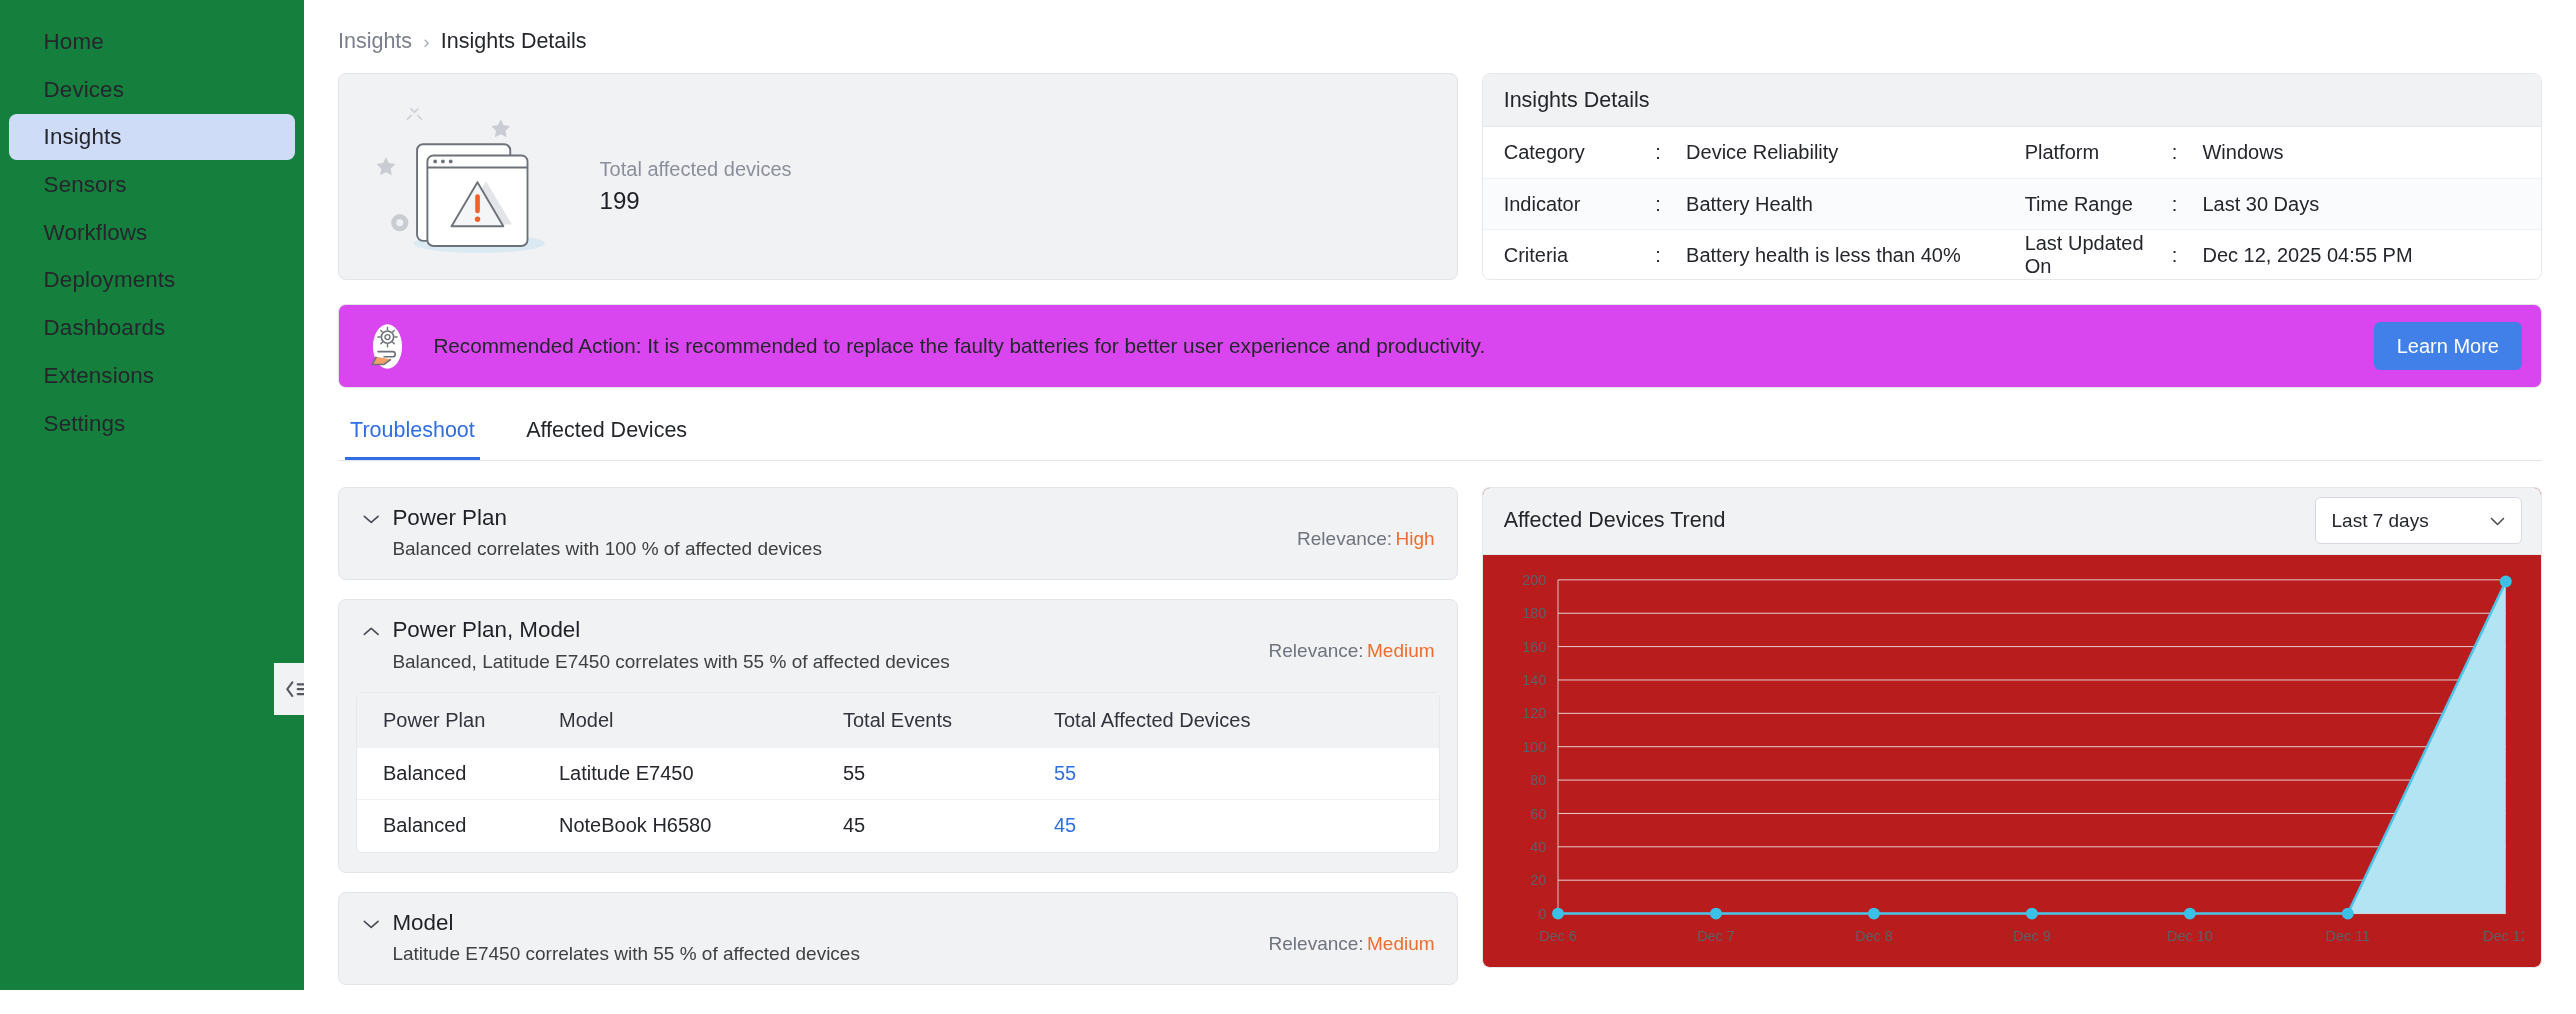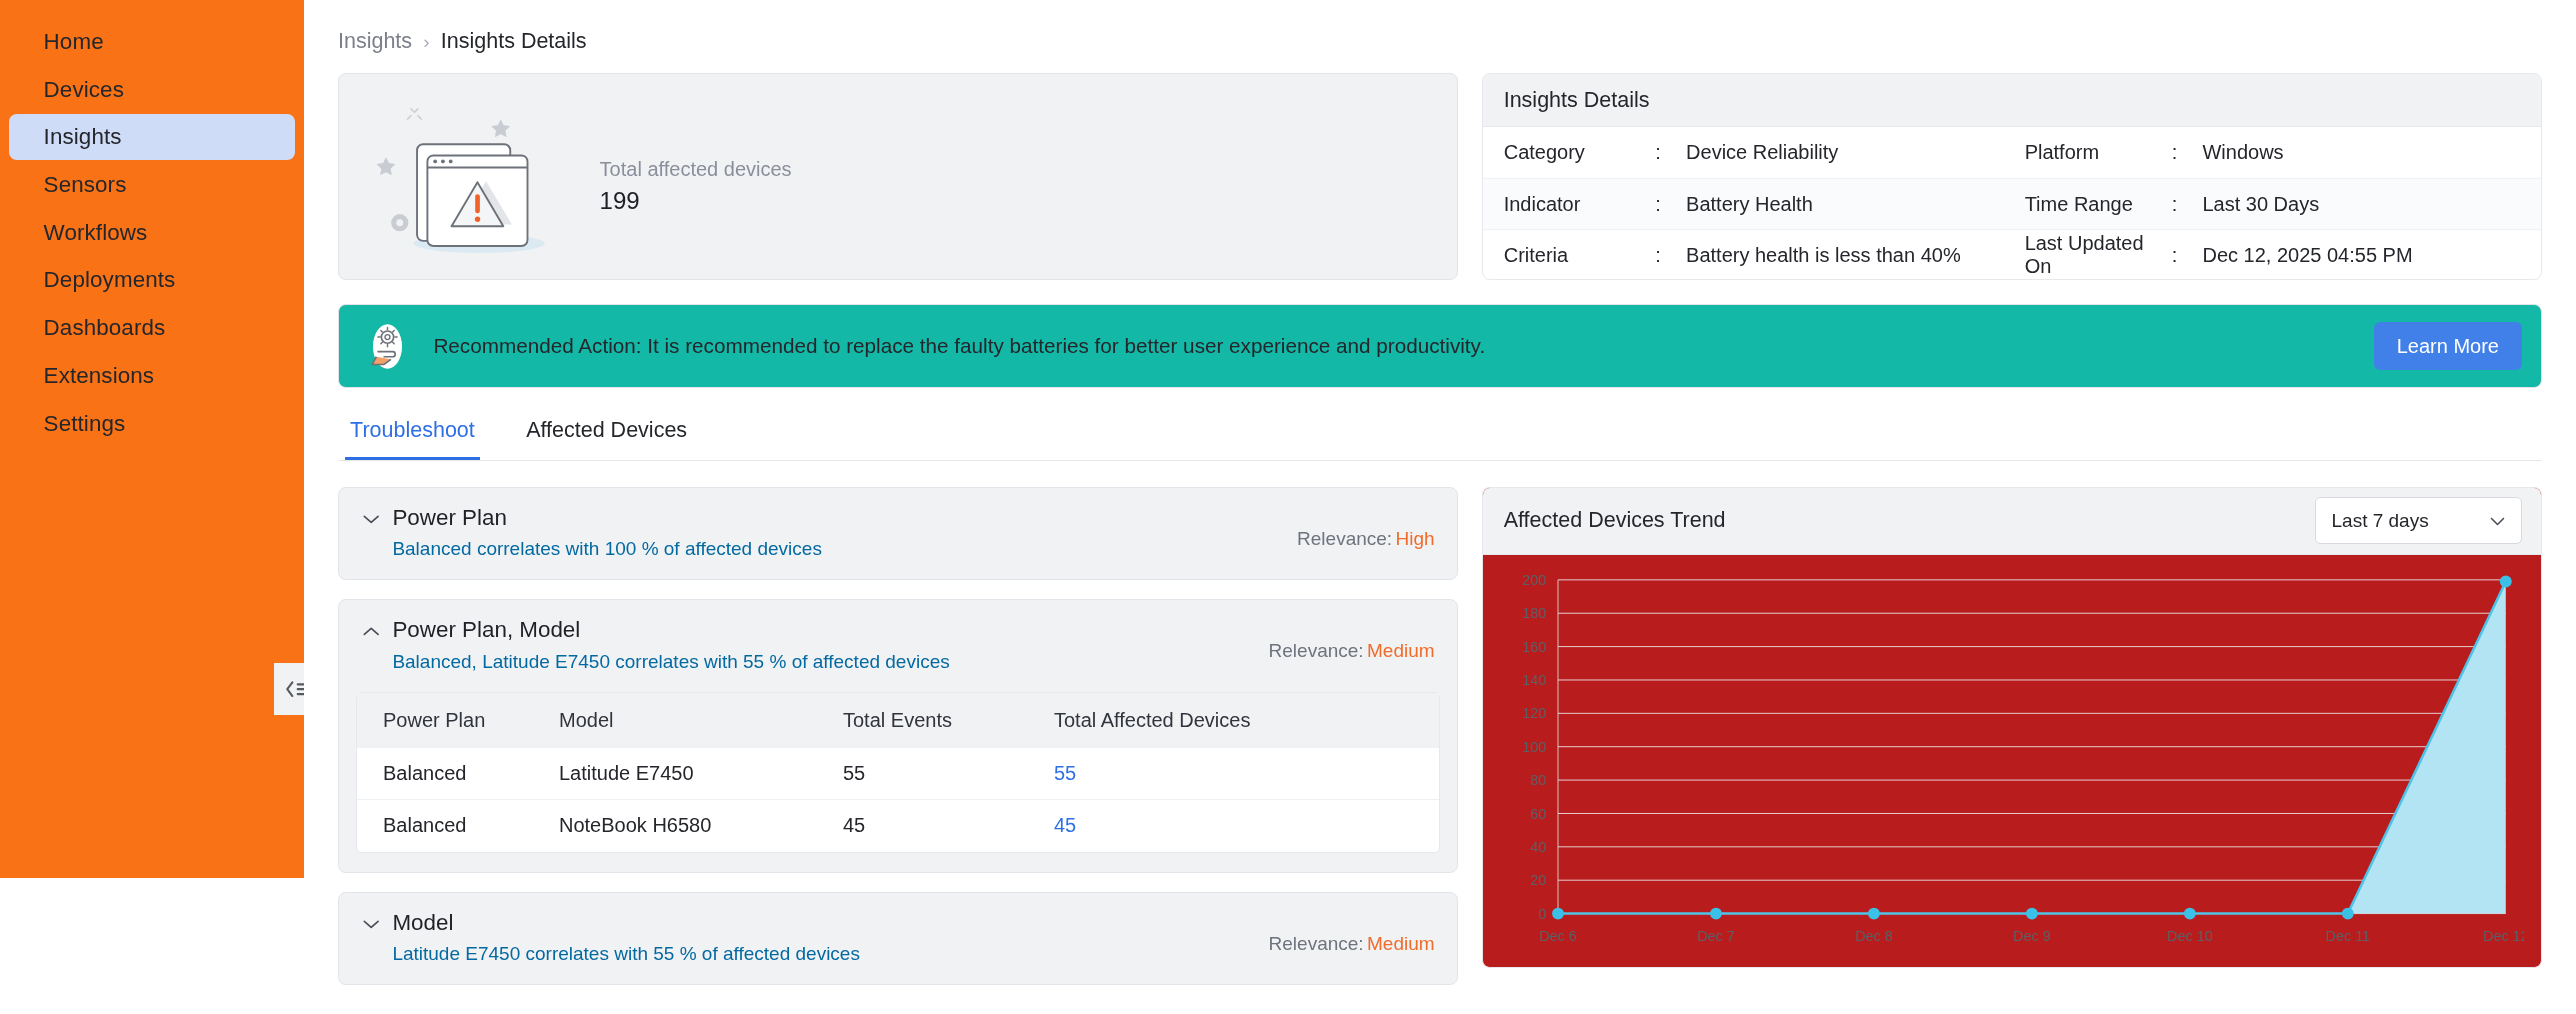--- a/index.html
+++ b/index.html
@@ -7,22 +7,22 @@
     width: 2576px; height: 1015px;
     font-family: "Liberation Sans", sans-serif;
     background: #ffffff;
     overflow: hidden;
     -webkit-font-smoothing: antialiased;
   }
   .app { display: flex; width: 2576px; height: 1015px; position: relative; }
 
   
   .sidebar {
-    width: 304px; min-width: 304px; height: 878px;
-    background: #f97316;
+    width: 304px; min-width: 304px; height: 990px;
+    background: #15803d;
     padding-top: 19px;
     position: relative;
   }
   .nav-item {
     height: 46px; display: flex; align-items: center;
     padding-left: 35px; margin: 0 8.6px 1.7px 8.6px;
     border-radius: 7.8px; cursor: pointer;
     font-size: 22.4px; color: #24262b; letter-spacing: 0.1px;
   }
   .nav-item.active { background: #cfdcf7; }
@@ -79,21 +79,21 @@
   .details-row.alt { background: #fafbfc; }
   .details-row + .details-row { border-top: 0.9px solid #f0f1f3; }
   .dl { width: 198px; padding-left: 20.7px; }
   .dc { width: 36px; }
   .dv { width: 396px; }
   .dl2 { width: 172px; }
 
   
   .rec-bar {
     margin: 24px 34px 0 0; height: 84px;
-    background: #14b8a6; border: 0.9px solid #e2e4e9; border-radius: 7.8px;
+    background: #d946ef; border: 0.9px solid #e2e4e9; border-radius: 7.8px;
     display: flex; align-items: center; padding: 0 19px 0 22.4px;
   }
   .rec-icon { width: 53px; height: 53px; flex: none; }
   .rec-text { flex: 1; margin-left: 19px; font-size: 20.7px; color: #24262b; }
   .learn-btn {
     background: #4180e8; color: #fff; border: none; border-radius: 6px;
     height: 48px; padding: 0 23px; font-size: 20px; cursor: pointer;
     font-family: "Liberation Sans", sans-serif;
   }
 
@@ -118,21 +118,21 @@
     background: #f1f2f4; border: 0.9px solid #e2e4e9; border-radius: 7.8px;
     margin-bottom: 19px; overflow: hidden;
   }
   .acc-head {
     display: flex; align-items: flex-start; padding: 17px 20.7px 19px 20.7px;
     cursor: pointer; position: relative;
   }
   .chev { width: 22.4px; margin-top: 7.8px; flex: none; color: #4a4d57; }
   .acc-texts { margin-left: 10.3px; }
   .acc-title { font-size: 22.4px; color: #1f2127; }
-  .acc-desc { font-size: 19px; color: #0369a1; margin-top: 7.8px; }
+  .acc-desc { font-size: 19px; color: #404040; margin-top: 7.8px; }
   .relev {
     position: absolute; right: 22.4px; top: 40px;
     font-size: 19px; color: #6f737e; white-space: nowrap; text-align: right;
   }
   .relev b { font-weight: normal; color: #ef6c2b; margin-left: 3.4px; }
 
   .acc-body { background: #fff; margin: 0 17px 19px 17px; border: 0.9px solid #e6e8ec; border-radius: 5.2px; }
   table { width: 100%; border-collapse: collapse; }
   thead th {
     background: #f1f2f4; text-align: left; font-weight: normal;

